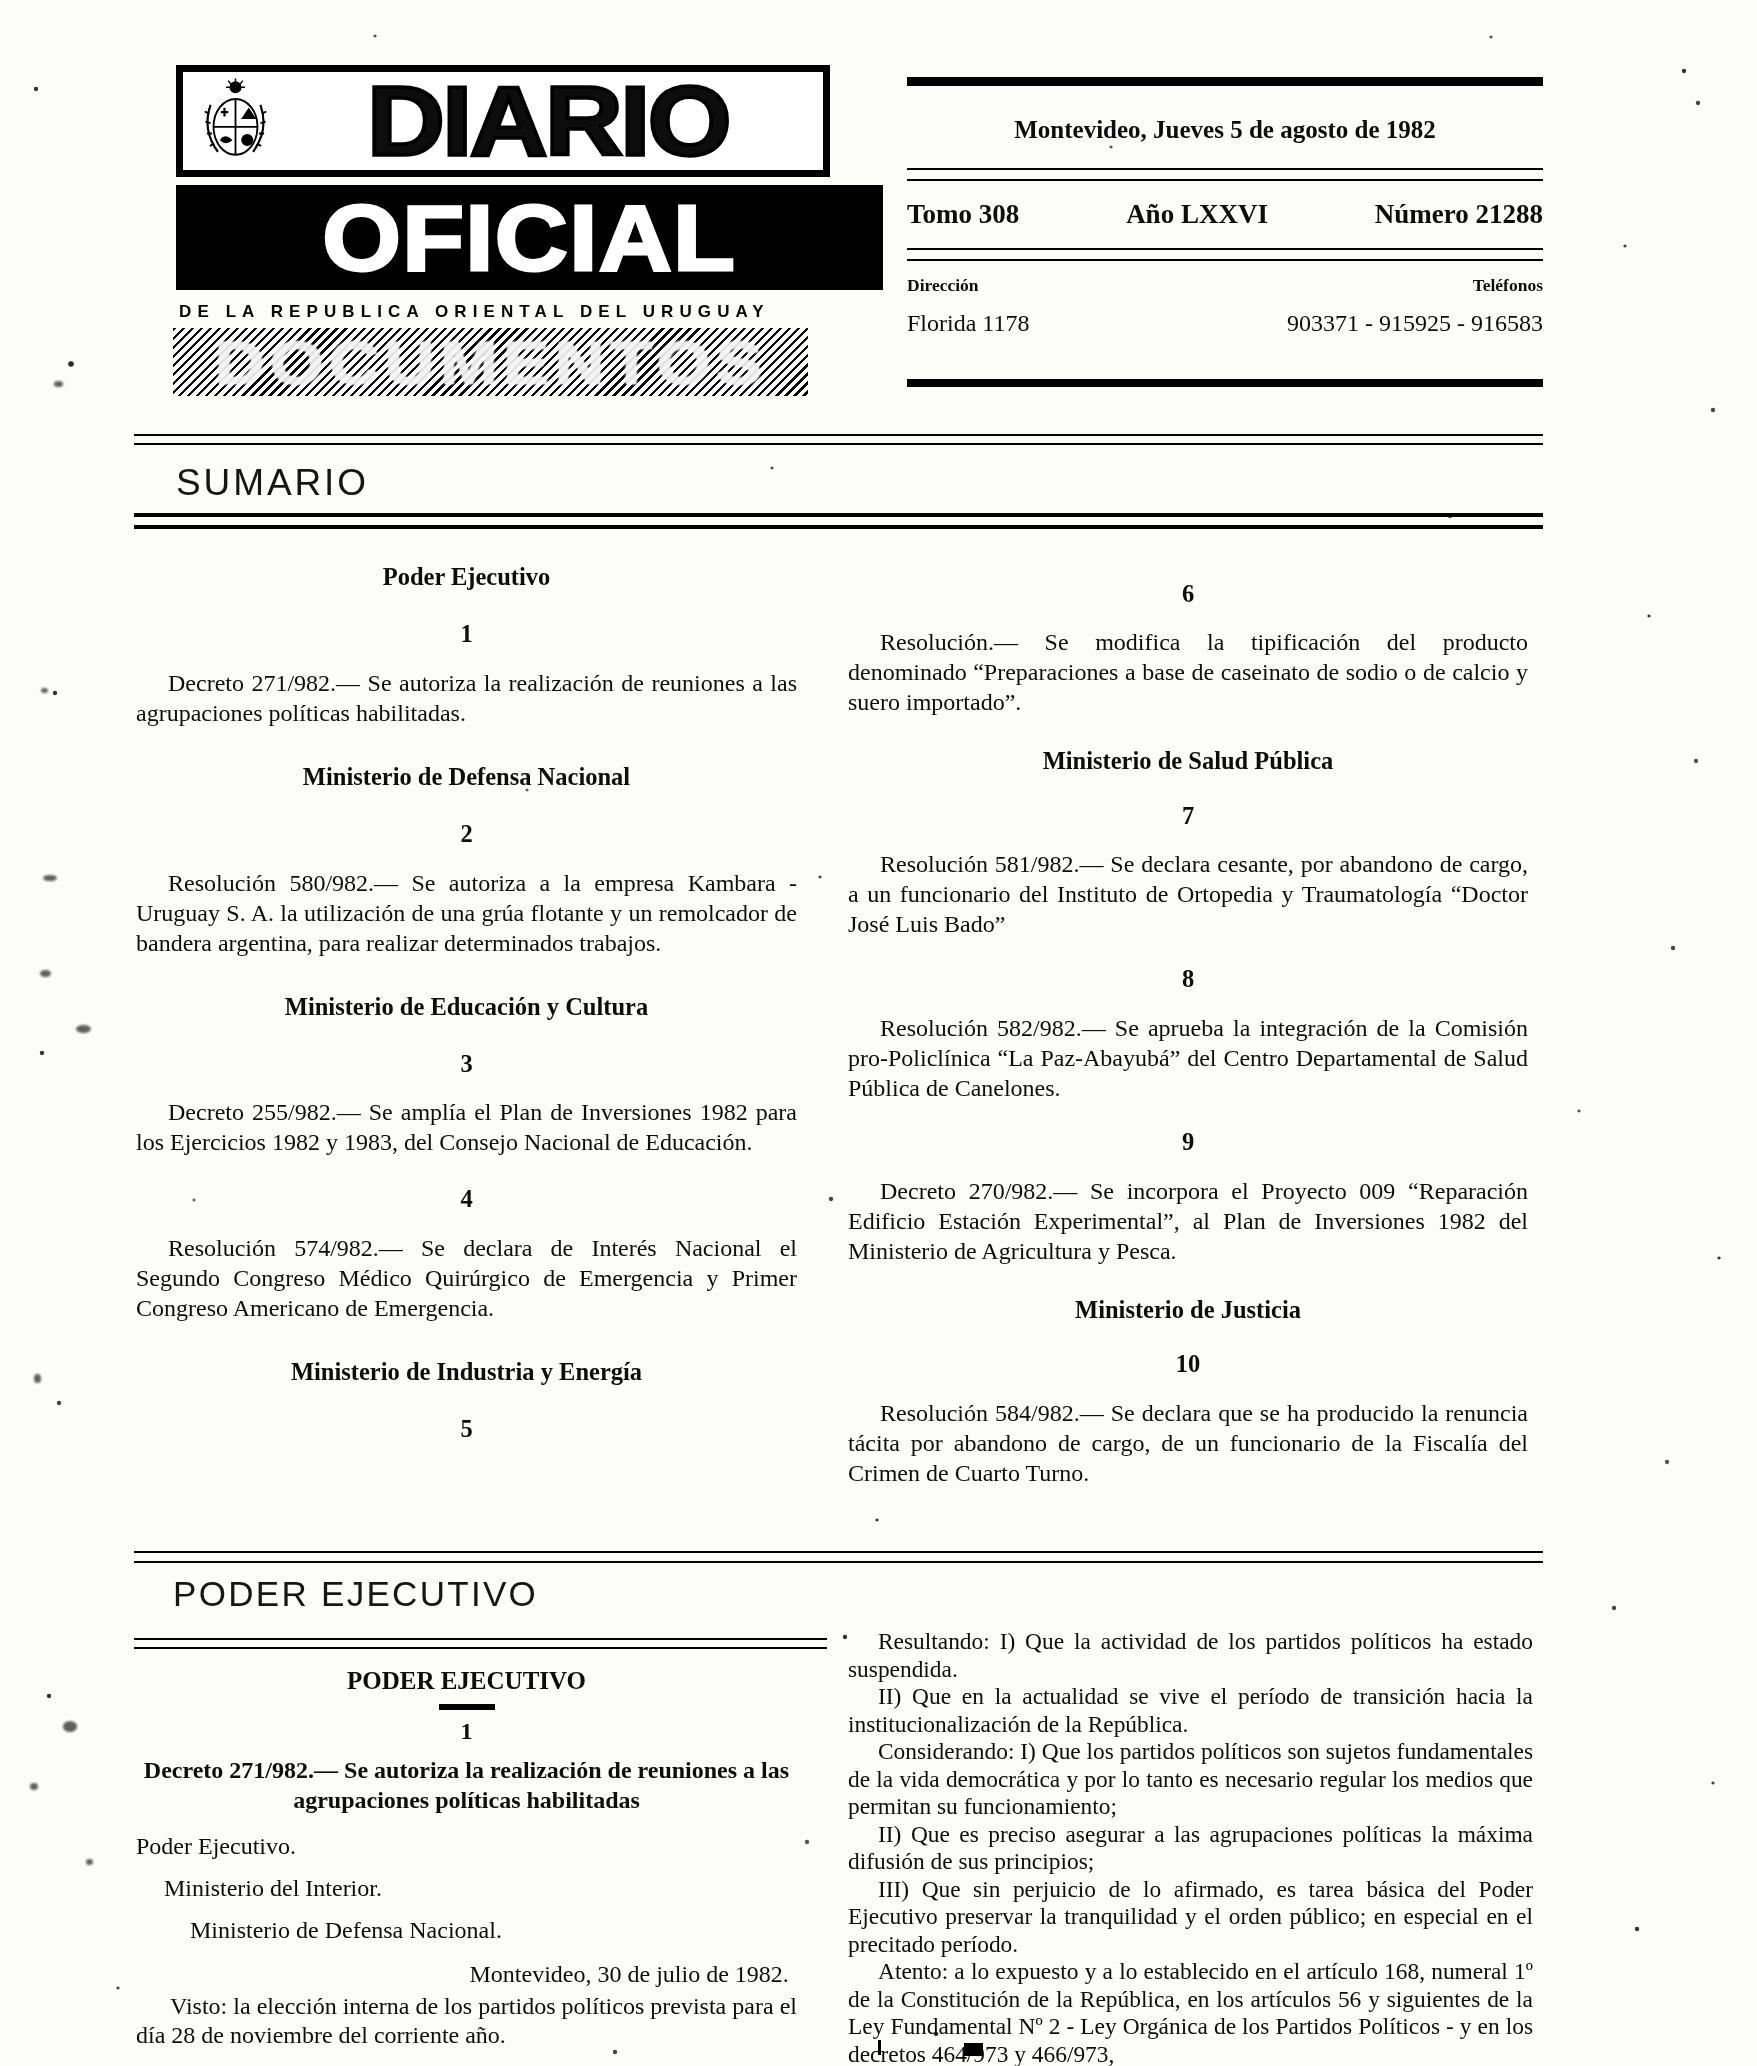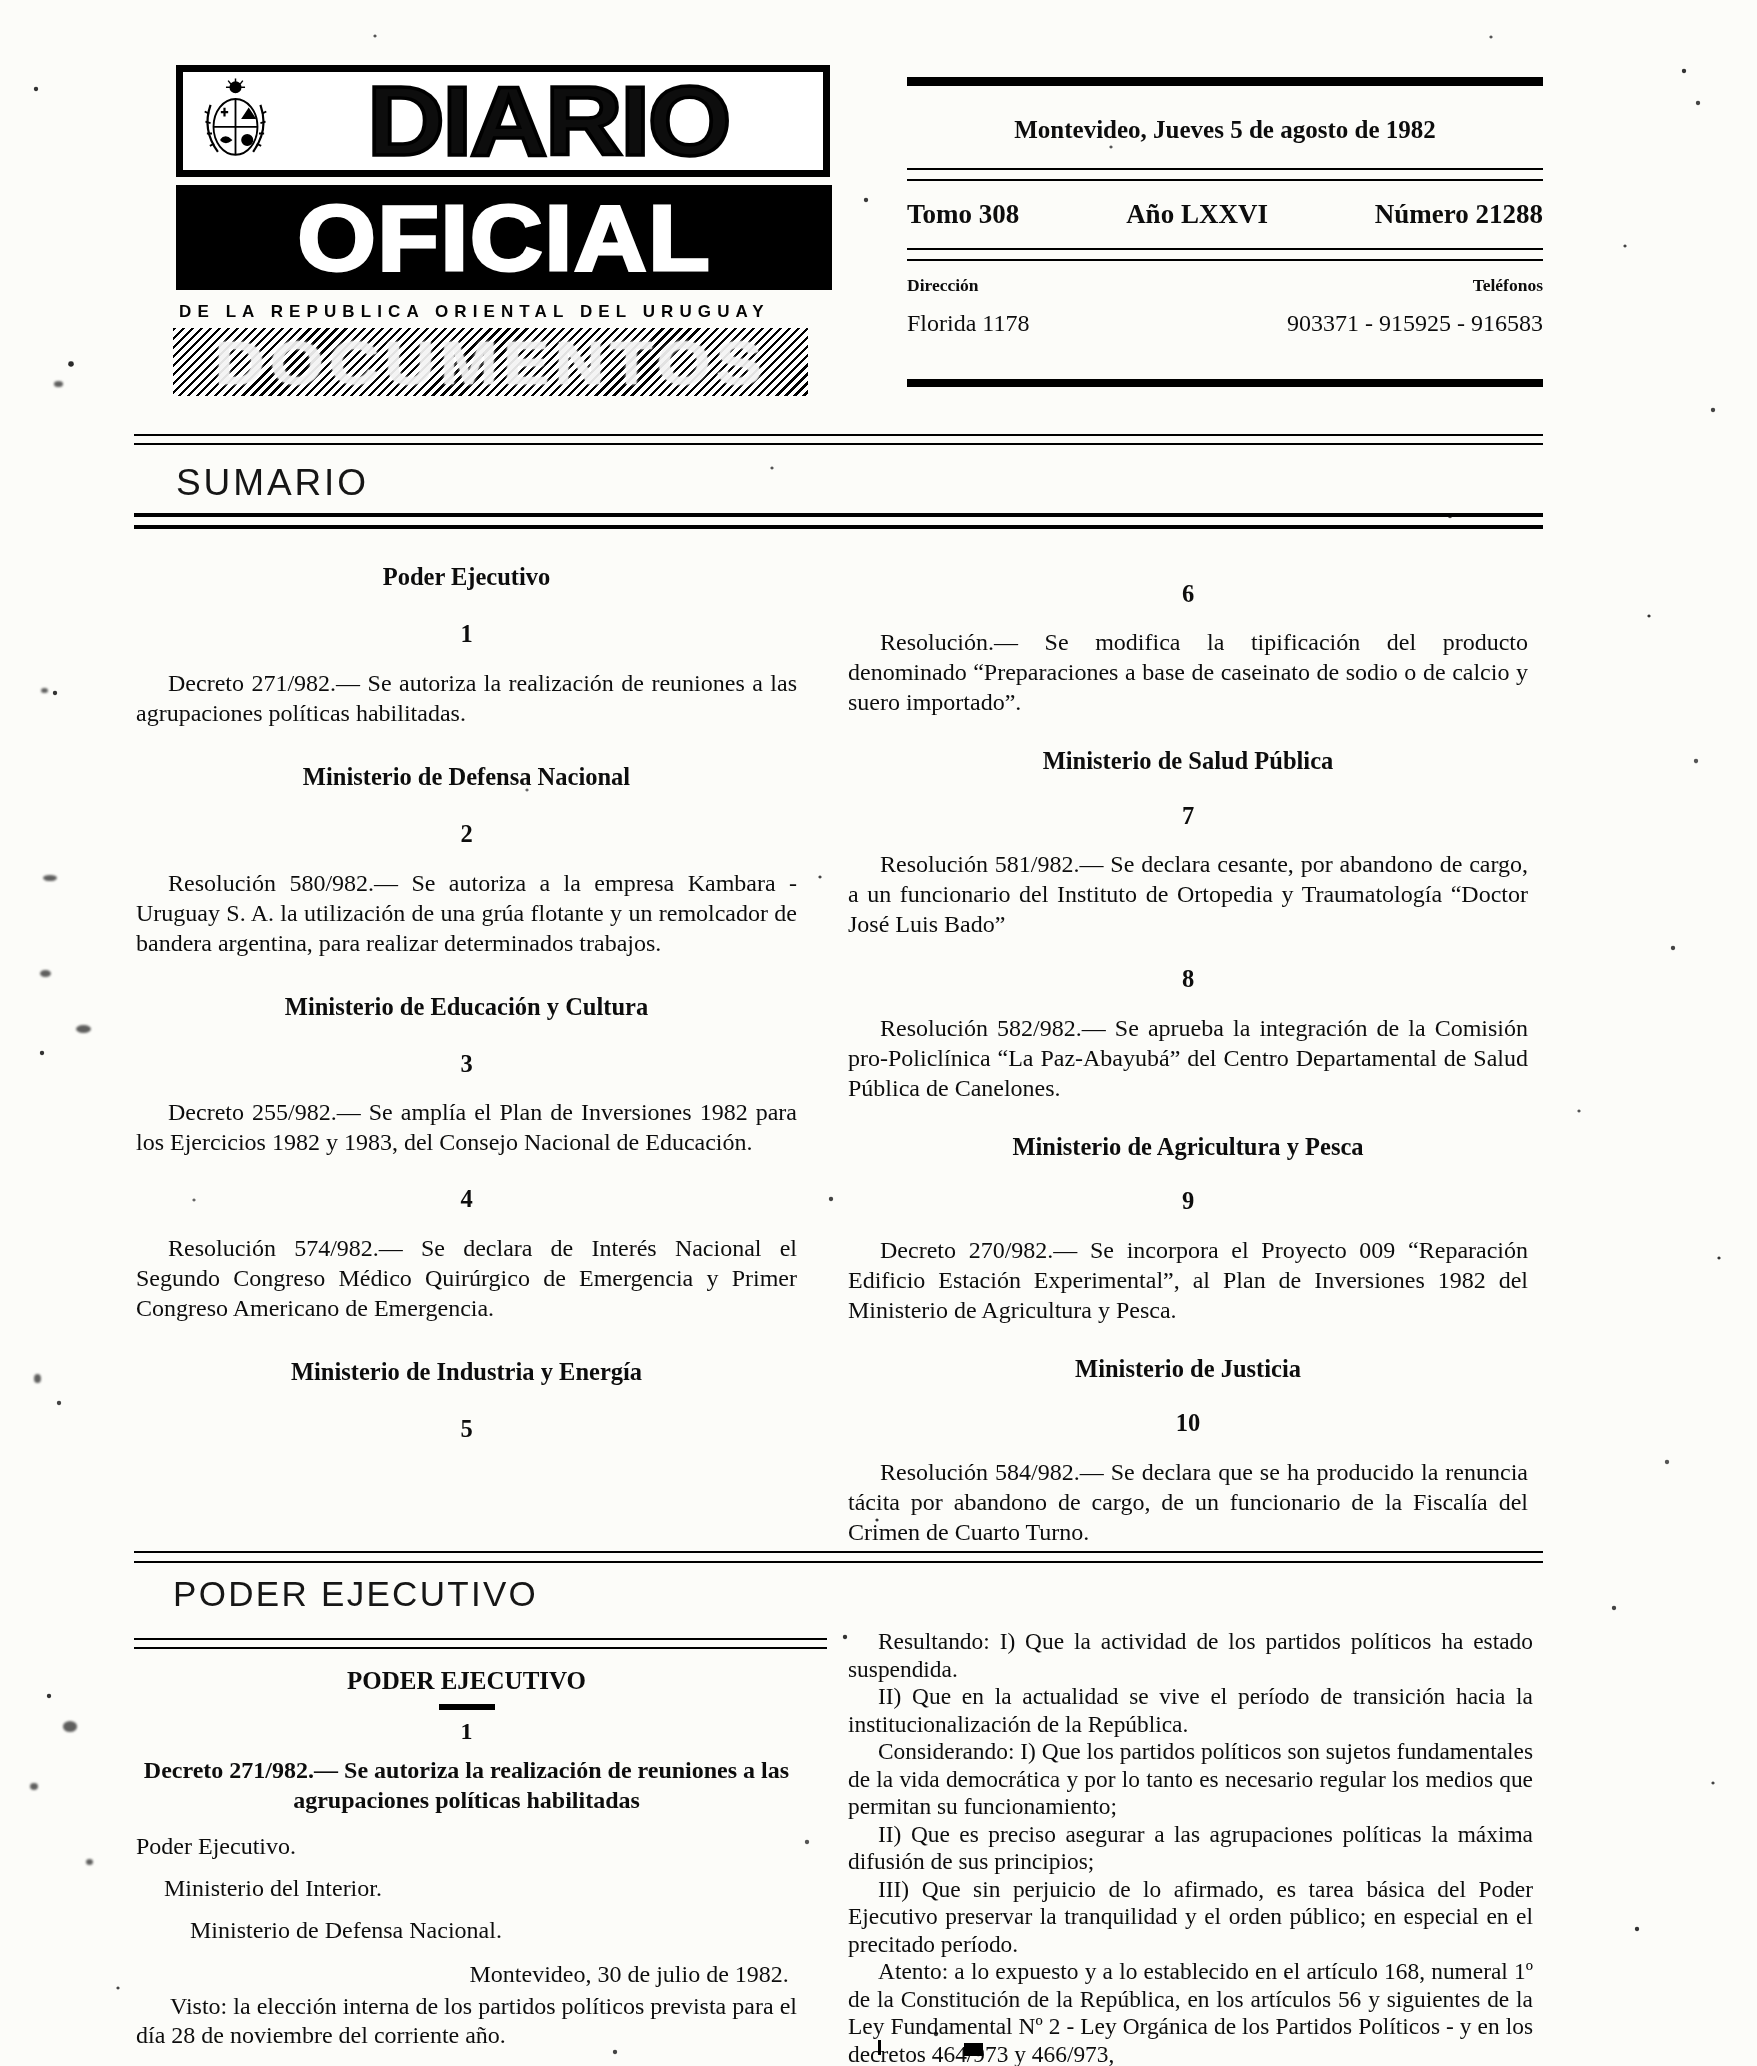--- a/index.html
+++ b/index.html
@@ -14,21 +14,21 @@
     position:absolute; left:176px; top:65px; width:654px; height:112px;
     border:7.6px solid #000; background:#fff; display:flex; align-items:center;
   }
   .coat { width:75px; height:88px; margin-left:15px; flex:0 0 auto; }
   .diario-text {
     flex:1; text-align:center; font-family:"Liberation Sans", sans-serif;
     font-weight:bold; font-size:98px; line-height:88px; letter-spacing:-2.3px;
     transform:scaleX(1.1); transform-origin:center; -webkit-text-stroke:3.5px #000;
   }
   .oficial-box {
-    position:absolute; left:176px; top:185px; width:656px; height:105px;
+    position:absolute; left:176px; top:185px; width:707px; height:105px;
     background:#000; color:#fff; display:flex; align-items:center; justify-content:center;
   }
   .oficial-text {
     font-family:"Liberation Sans", sans-serif; font-weight:bold;
     font-size:92px; line-height:88px; letter-spacing:1.2px;
     transform:scaleX(1.1); -webkit-text-stroke:2.9px #fff;
   }
   .tagline {
     position:absolute; left:179px; top:302px; width:629px; white-space:nowrap;
     font-family:"Liberation Sans", sans-serif; font-weight:bold;
@@ -191,21 +191,20 @@
   </div>
 
   <div class="col col-right">
     <div class="s-number">6</div>
     <div class="s-para">Resolución.— Se modifica la tipificación del producto denominado “Preparaciones a base de caseinato de sodio o de calcio y suero importado”.</div>
     <div class="s-heading">Ministerio de Salud Pública</div>
     <div class="s-number">7</div>
     <div class="s-para">Resolución 581/982.— Se declara cesante, por abandono de cargo, a un funcionario del Instituto de Ortopedia y Traumatología “Doctor José Luis Bado”</div>
     <div class="s-number">8</div>
     <div class="s-para">Resolución 582/982.— Se aprueba la integración de la Comisión pro-Policlínica “La Paz-Abayubá” del Centro Departamental de Salud Pública de Canelones.</div>
-    <div class="s-heading">Ministerio de Agricultura y Pesca</div>
     <div class="s-number">9</div>
     <div class="s-para">Decreto 270/982.— Se incorpora el Proyecto 009 “Reparación Edificio Estación Experimental”, al Plan de Inversiones 1982 del Ministerio de Agricultura y Pesca.</div>
     <div class="s-heading">Ministerio de Justicia</div>
     <div class="s-number">10</div>
     <div class="s-para">Resolución 584/982.— Se declara que se ha producido la renuncia tácita por abandono de cargo, de un funcionario de la Fiscalía del Crimen de Cuarto Turno.</div>
   </div>
 
   <div class="dbl-rule" style="left:134px; top:1551px; width:1409px; height:11.7px;"></div>
   <div class="section-title">PODER EJECUTIVO</div>
   <div class="dbl-rule" style="left:134px; top:1638px; width:693px; height:10.5px;"></div>

